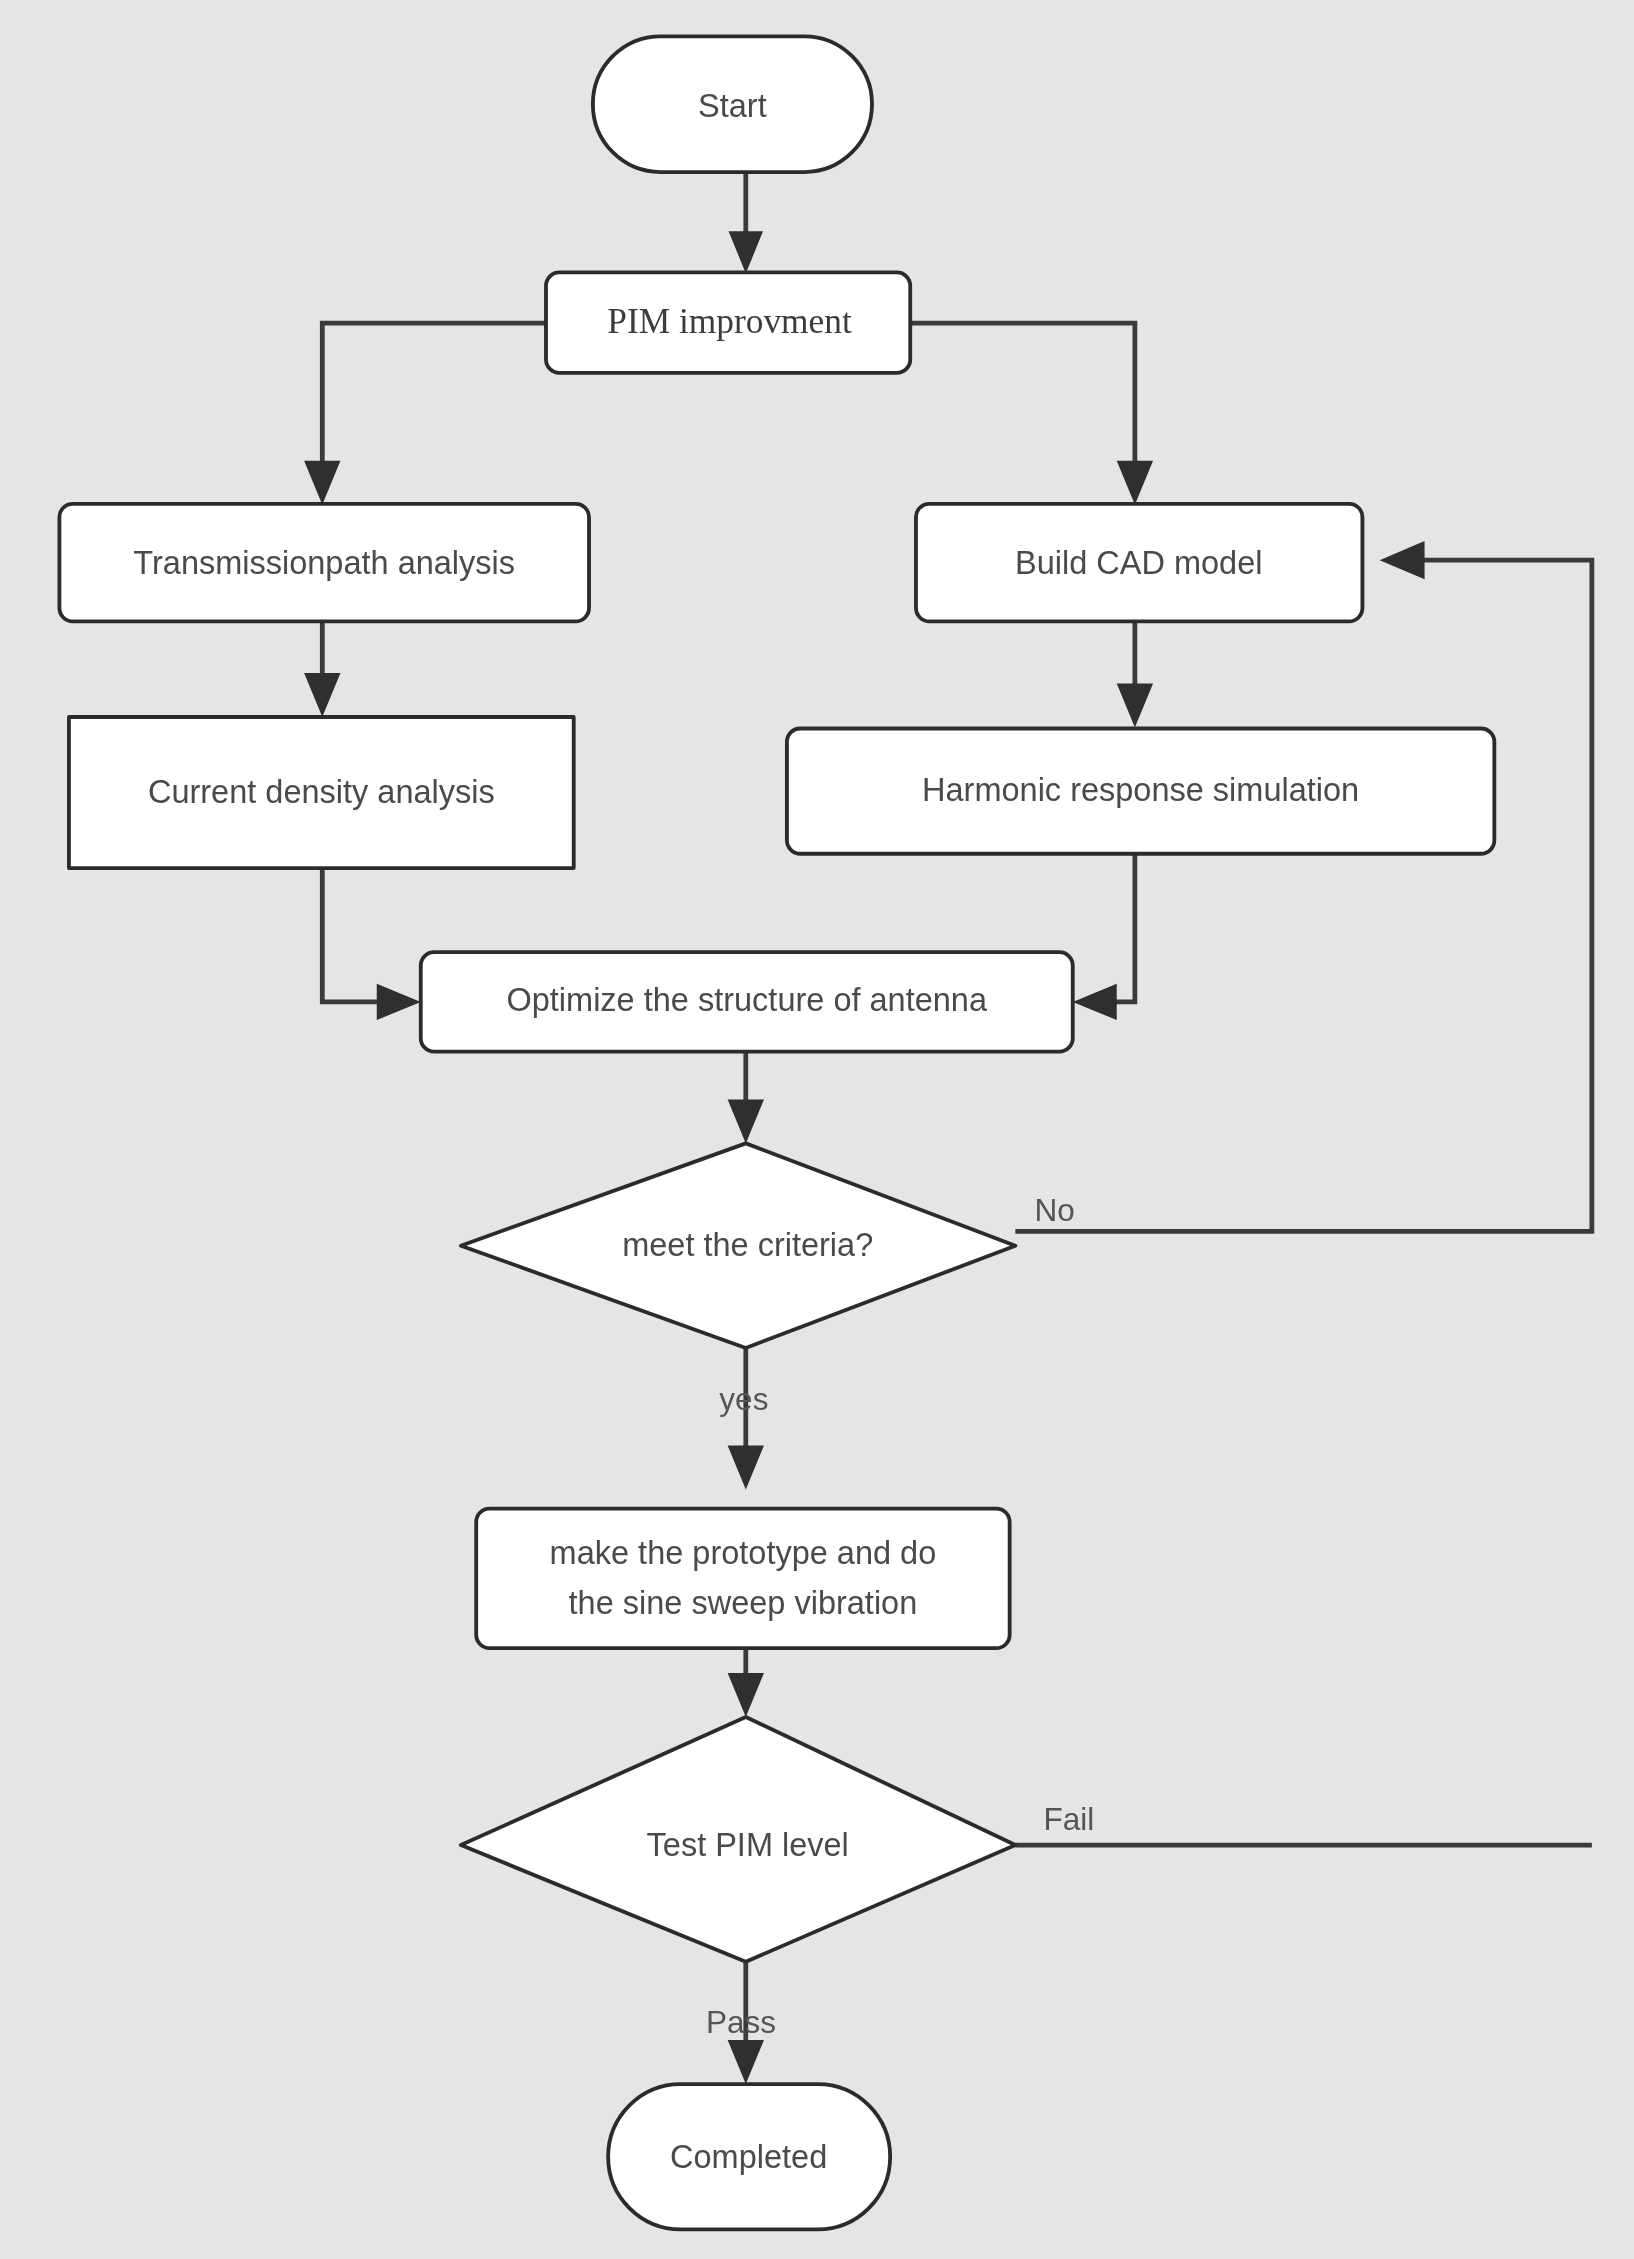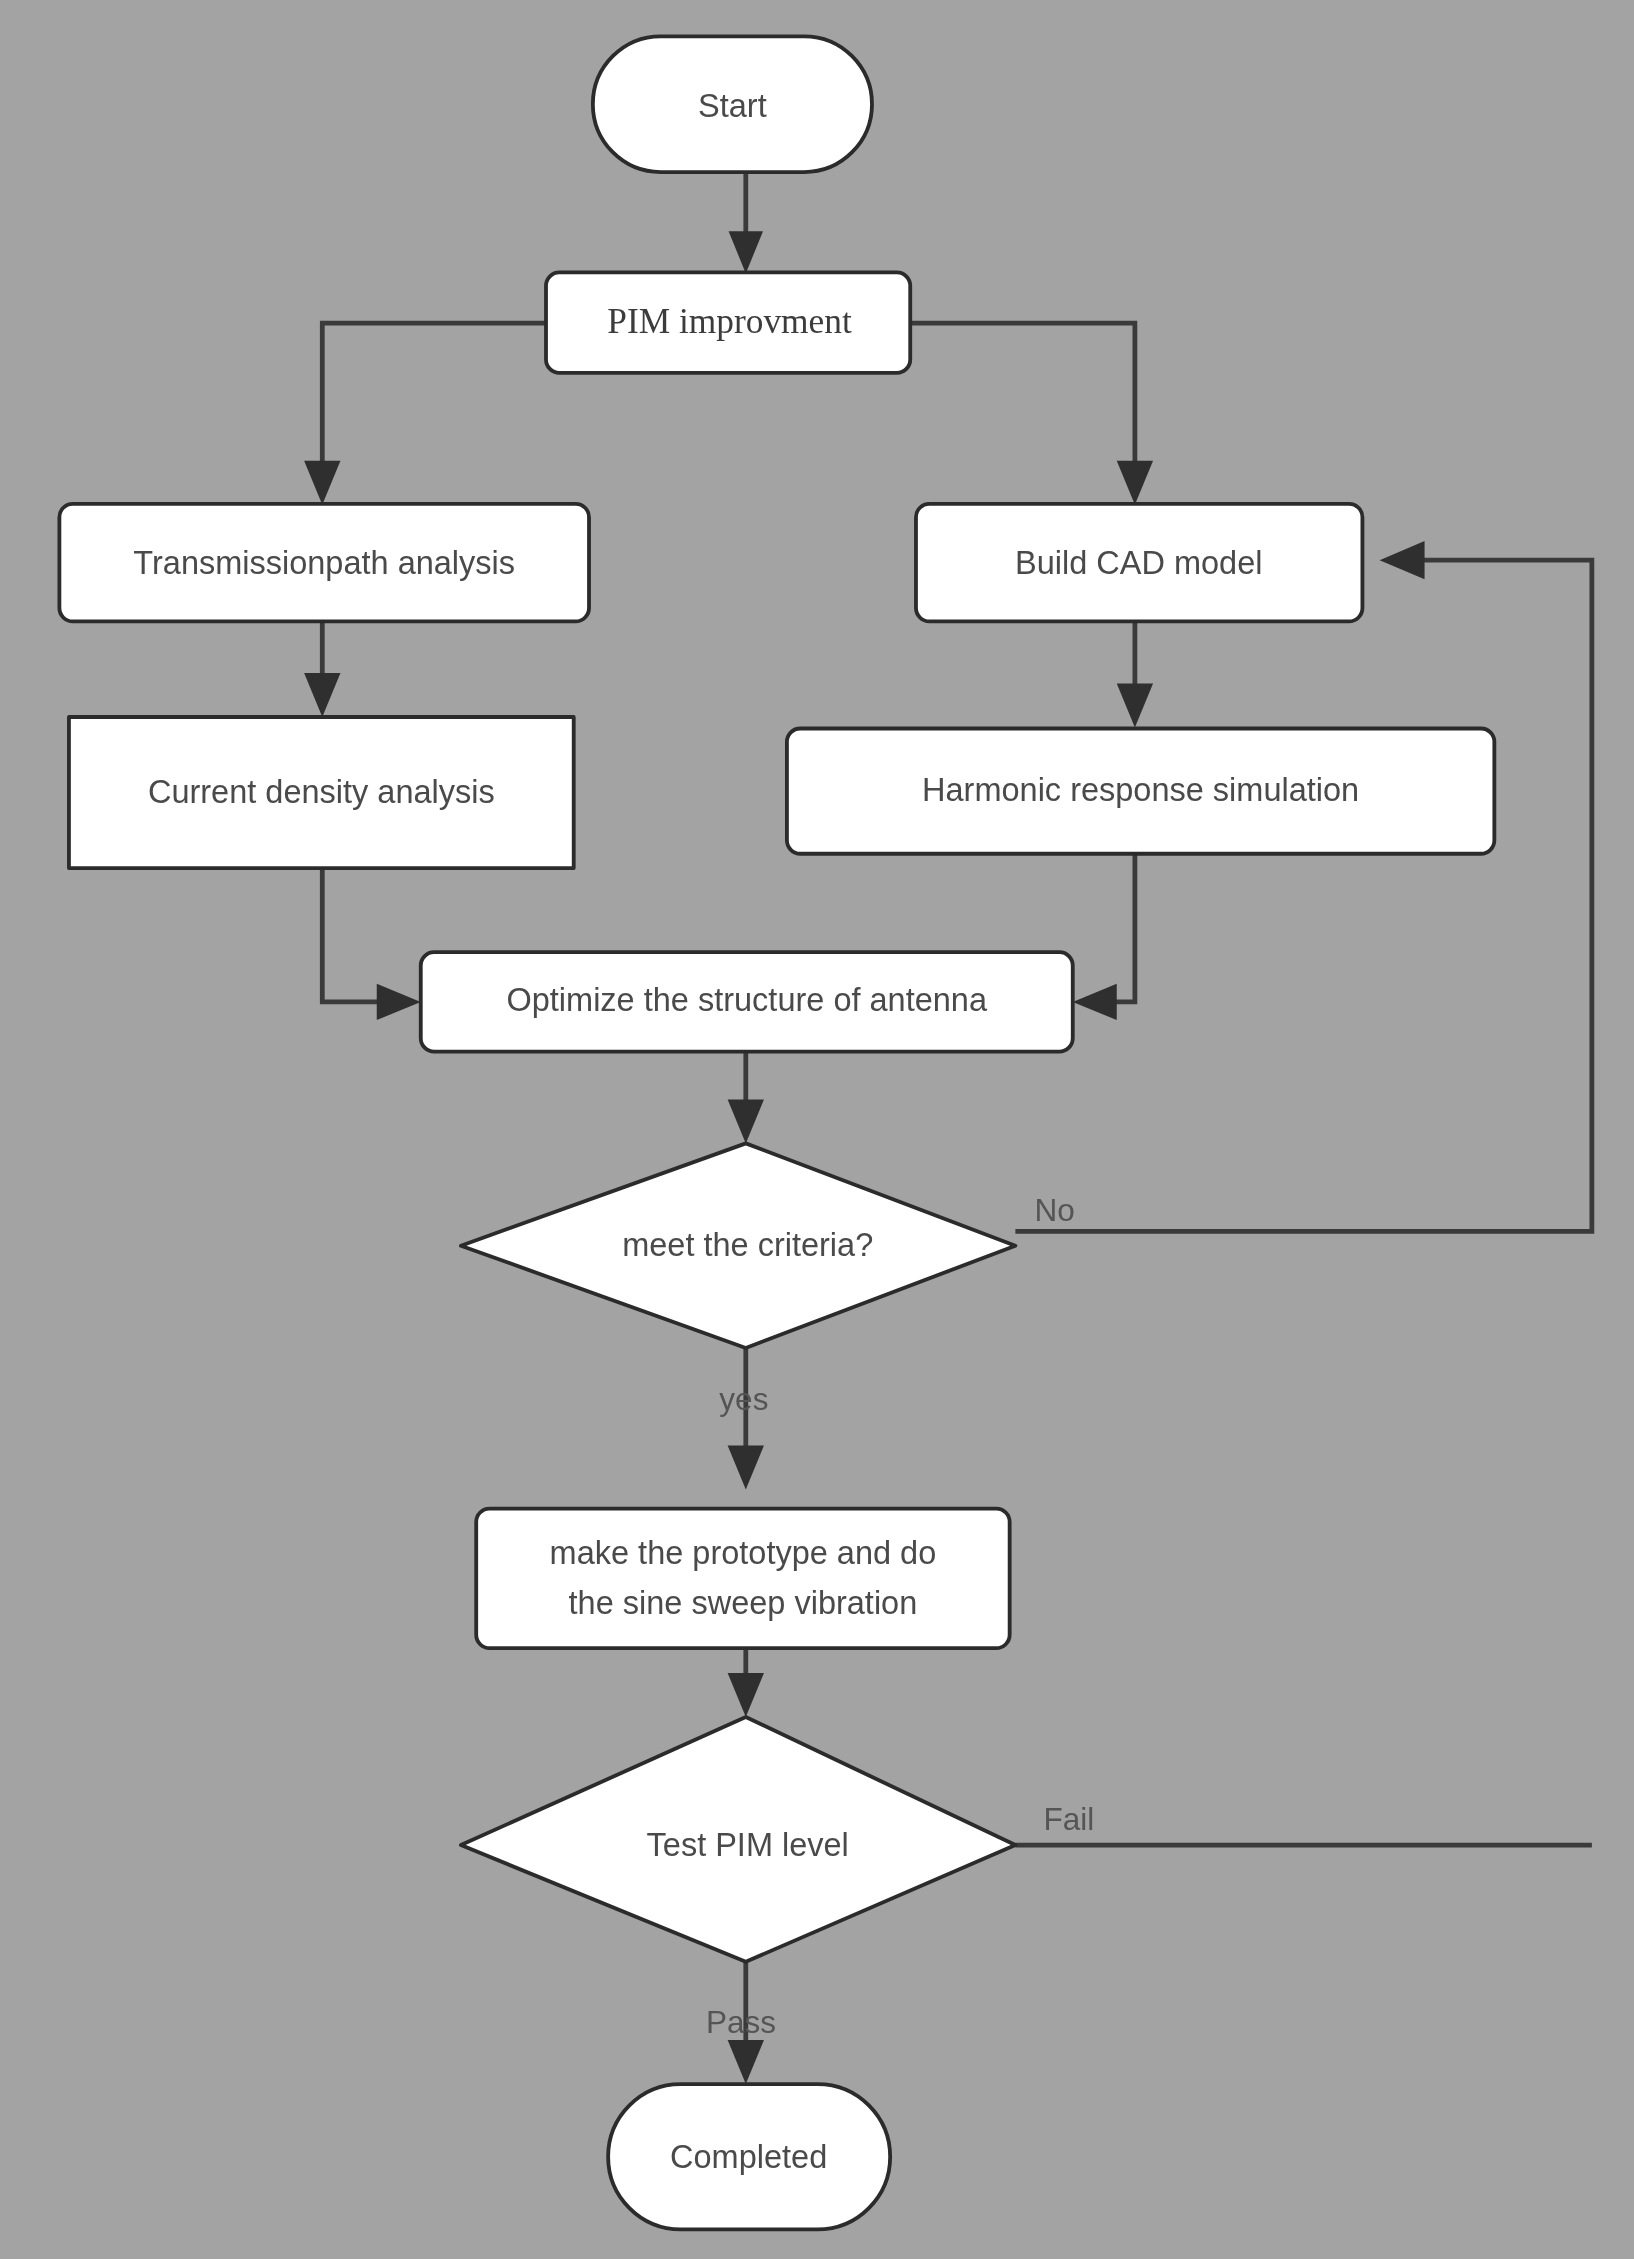--- a/index.html
+++ b/index.html
@@ -8,21 +8,21 @@
     padding: 0;
     background: #ffffff;
   }
   body {
     font-family: "Liberation Sans", sans-serif;
   }
   #flowchart-root {
     position: relative;
     width: 1635px;
     height: 2260px;
-    background: #a3a3a3;
+    background: #e5e5e5;
     overflow: hidden;
   }
   svg#flow-svg {
     display: block;
     width: 1635px;
     height: 2260px;
   }
   .node-shape {
     fill: #ffffff;
     stroke: #2b2b2b;

